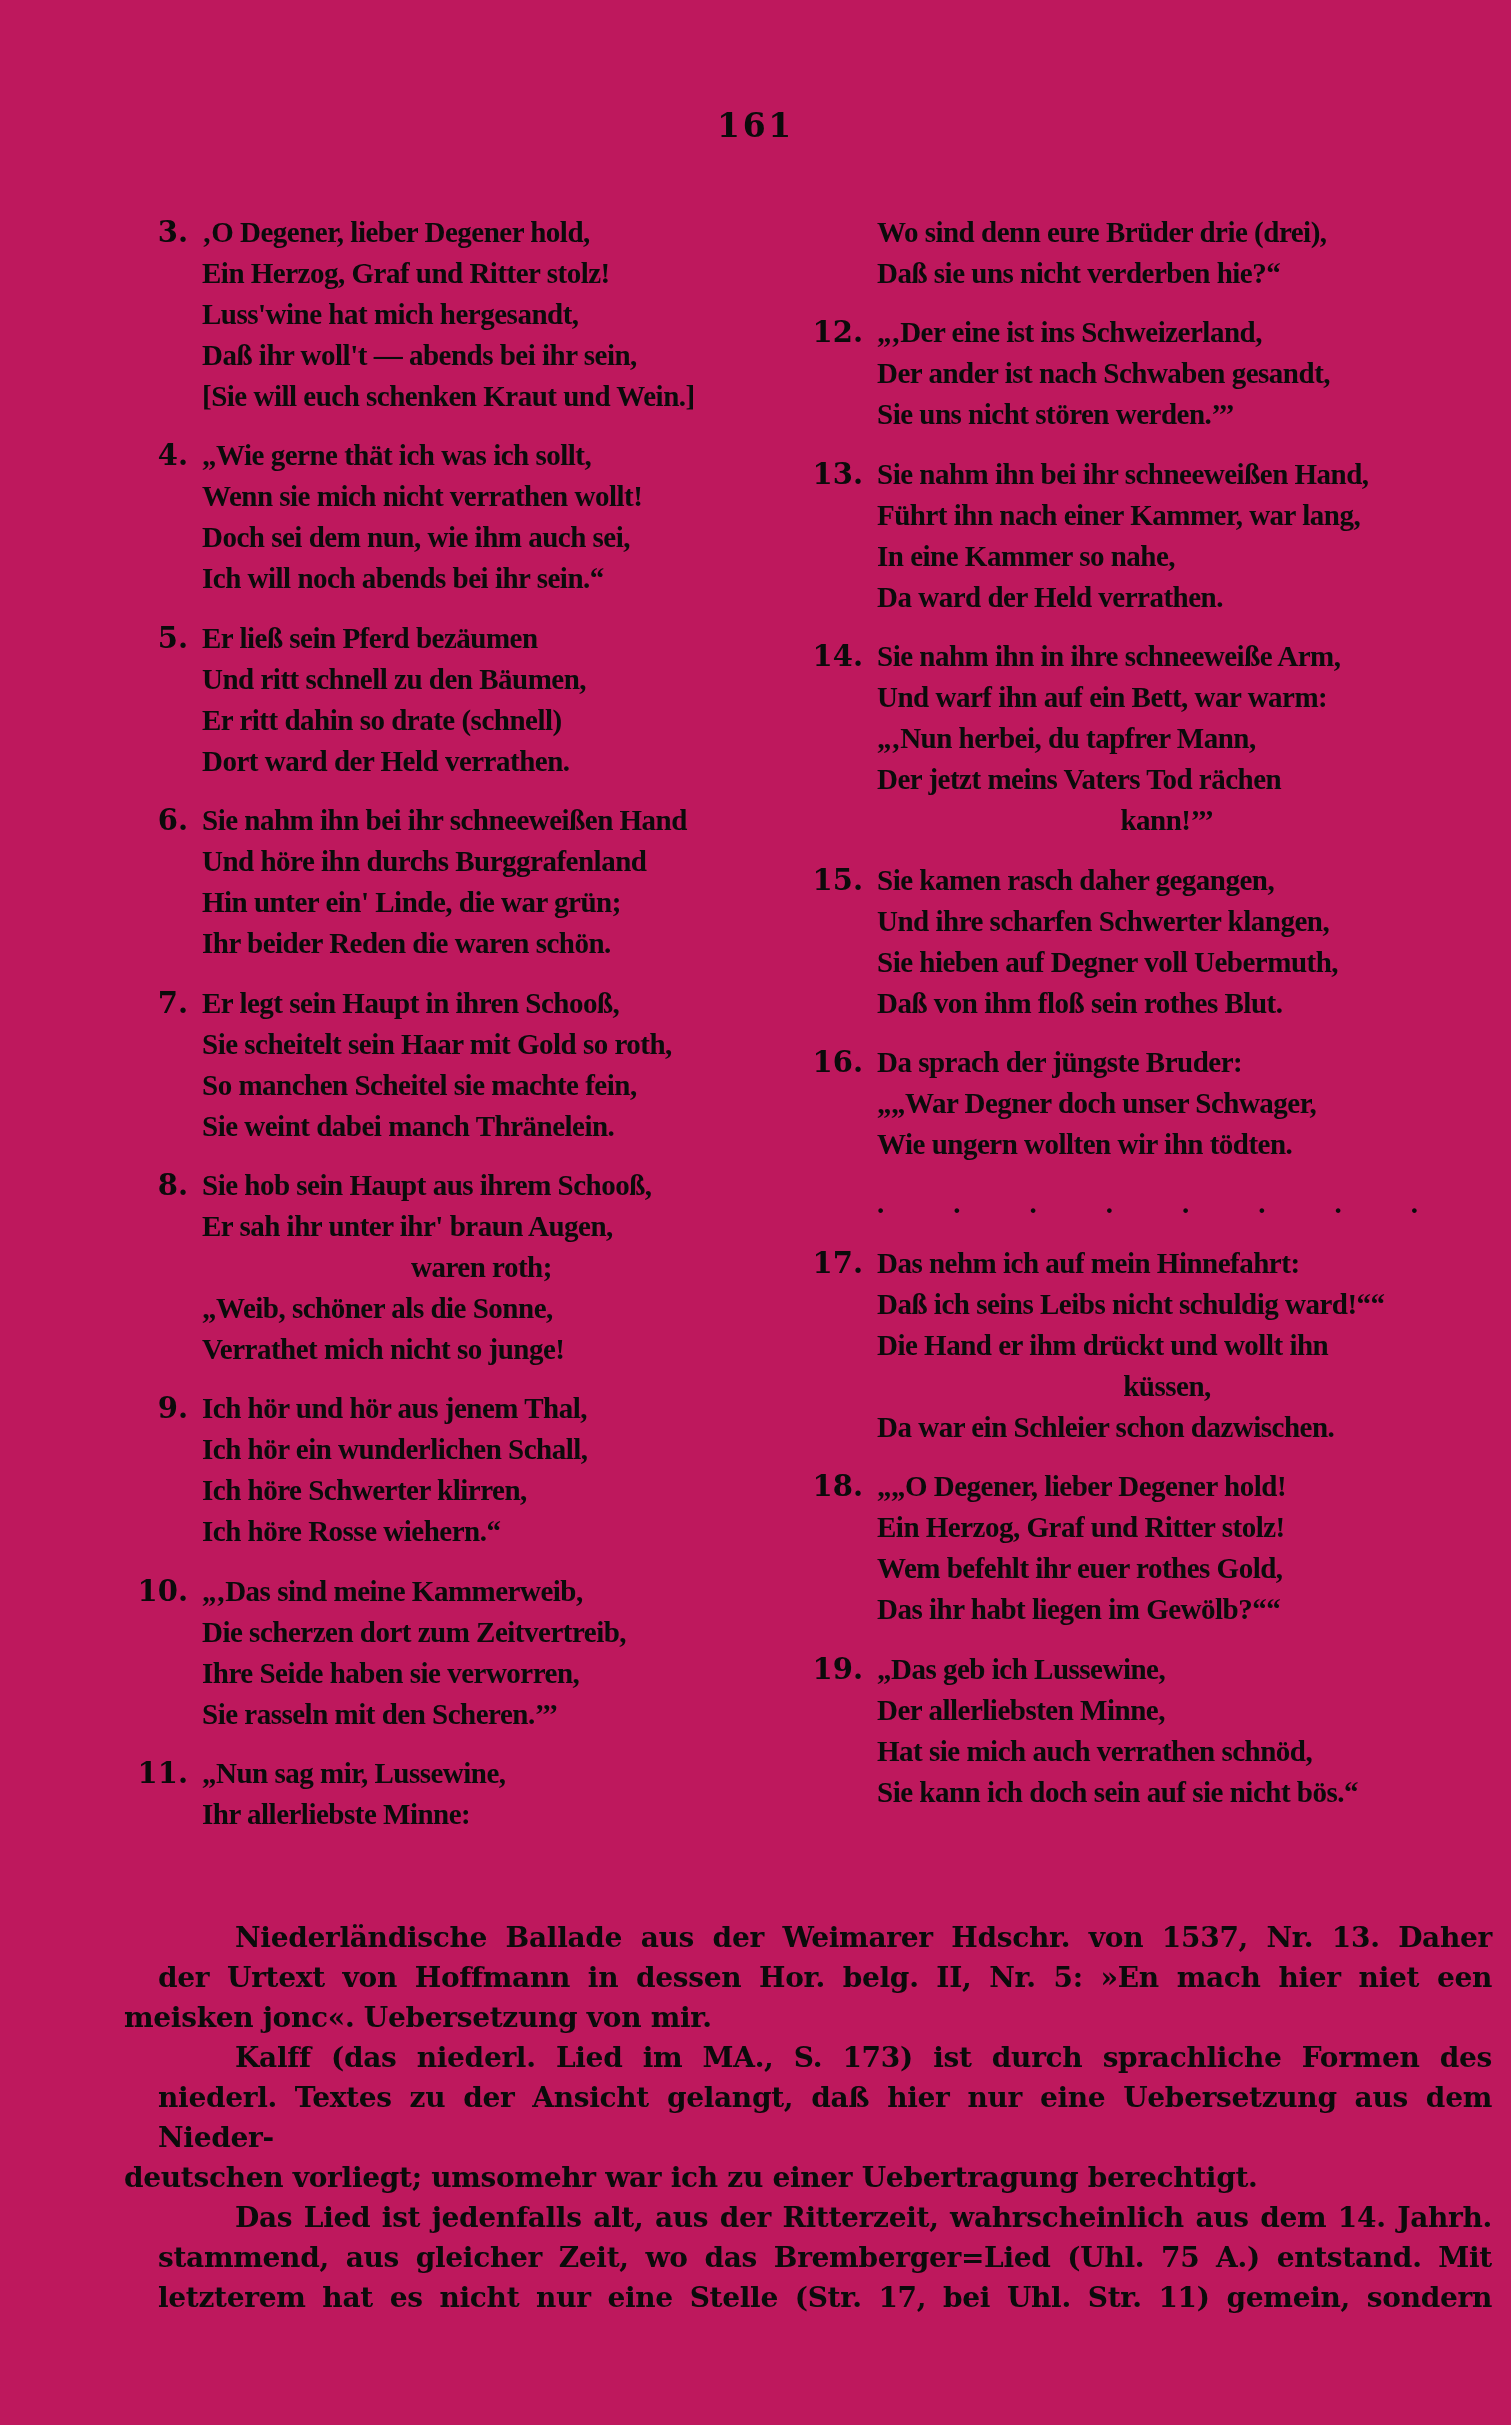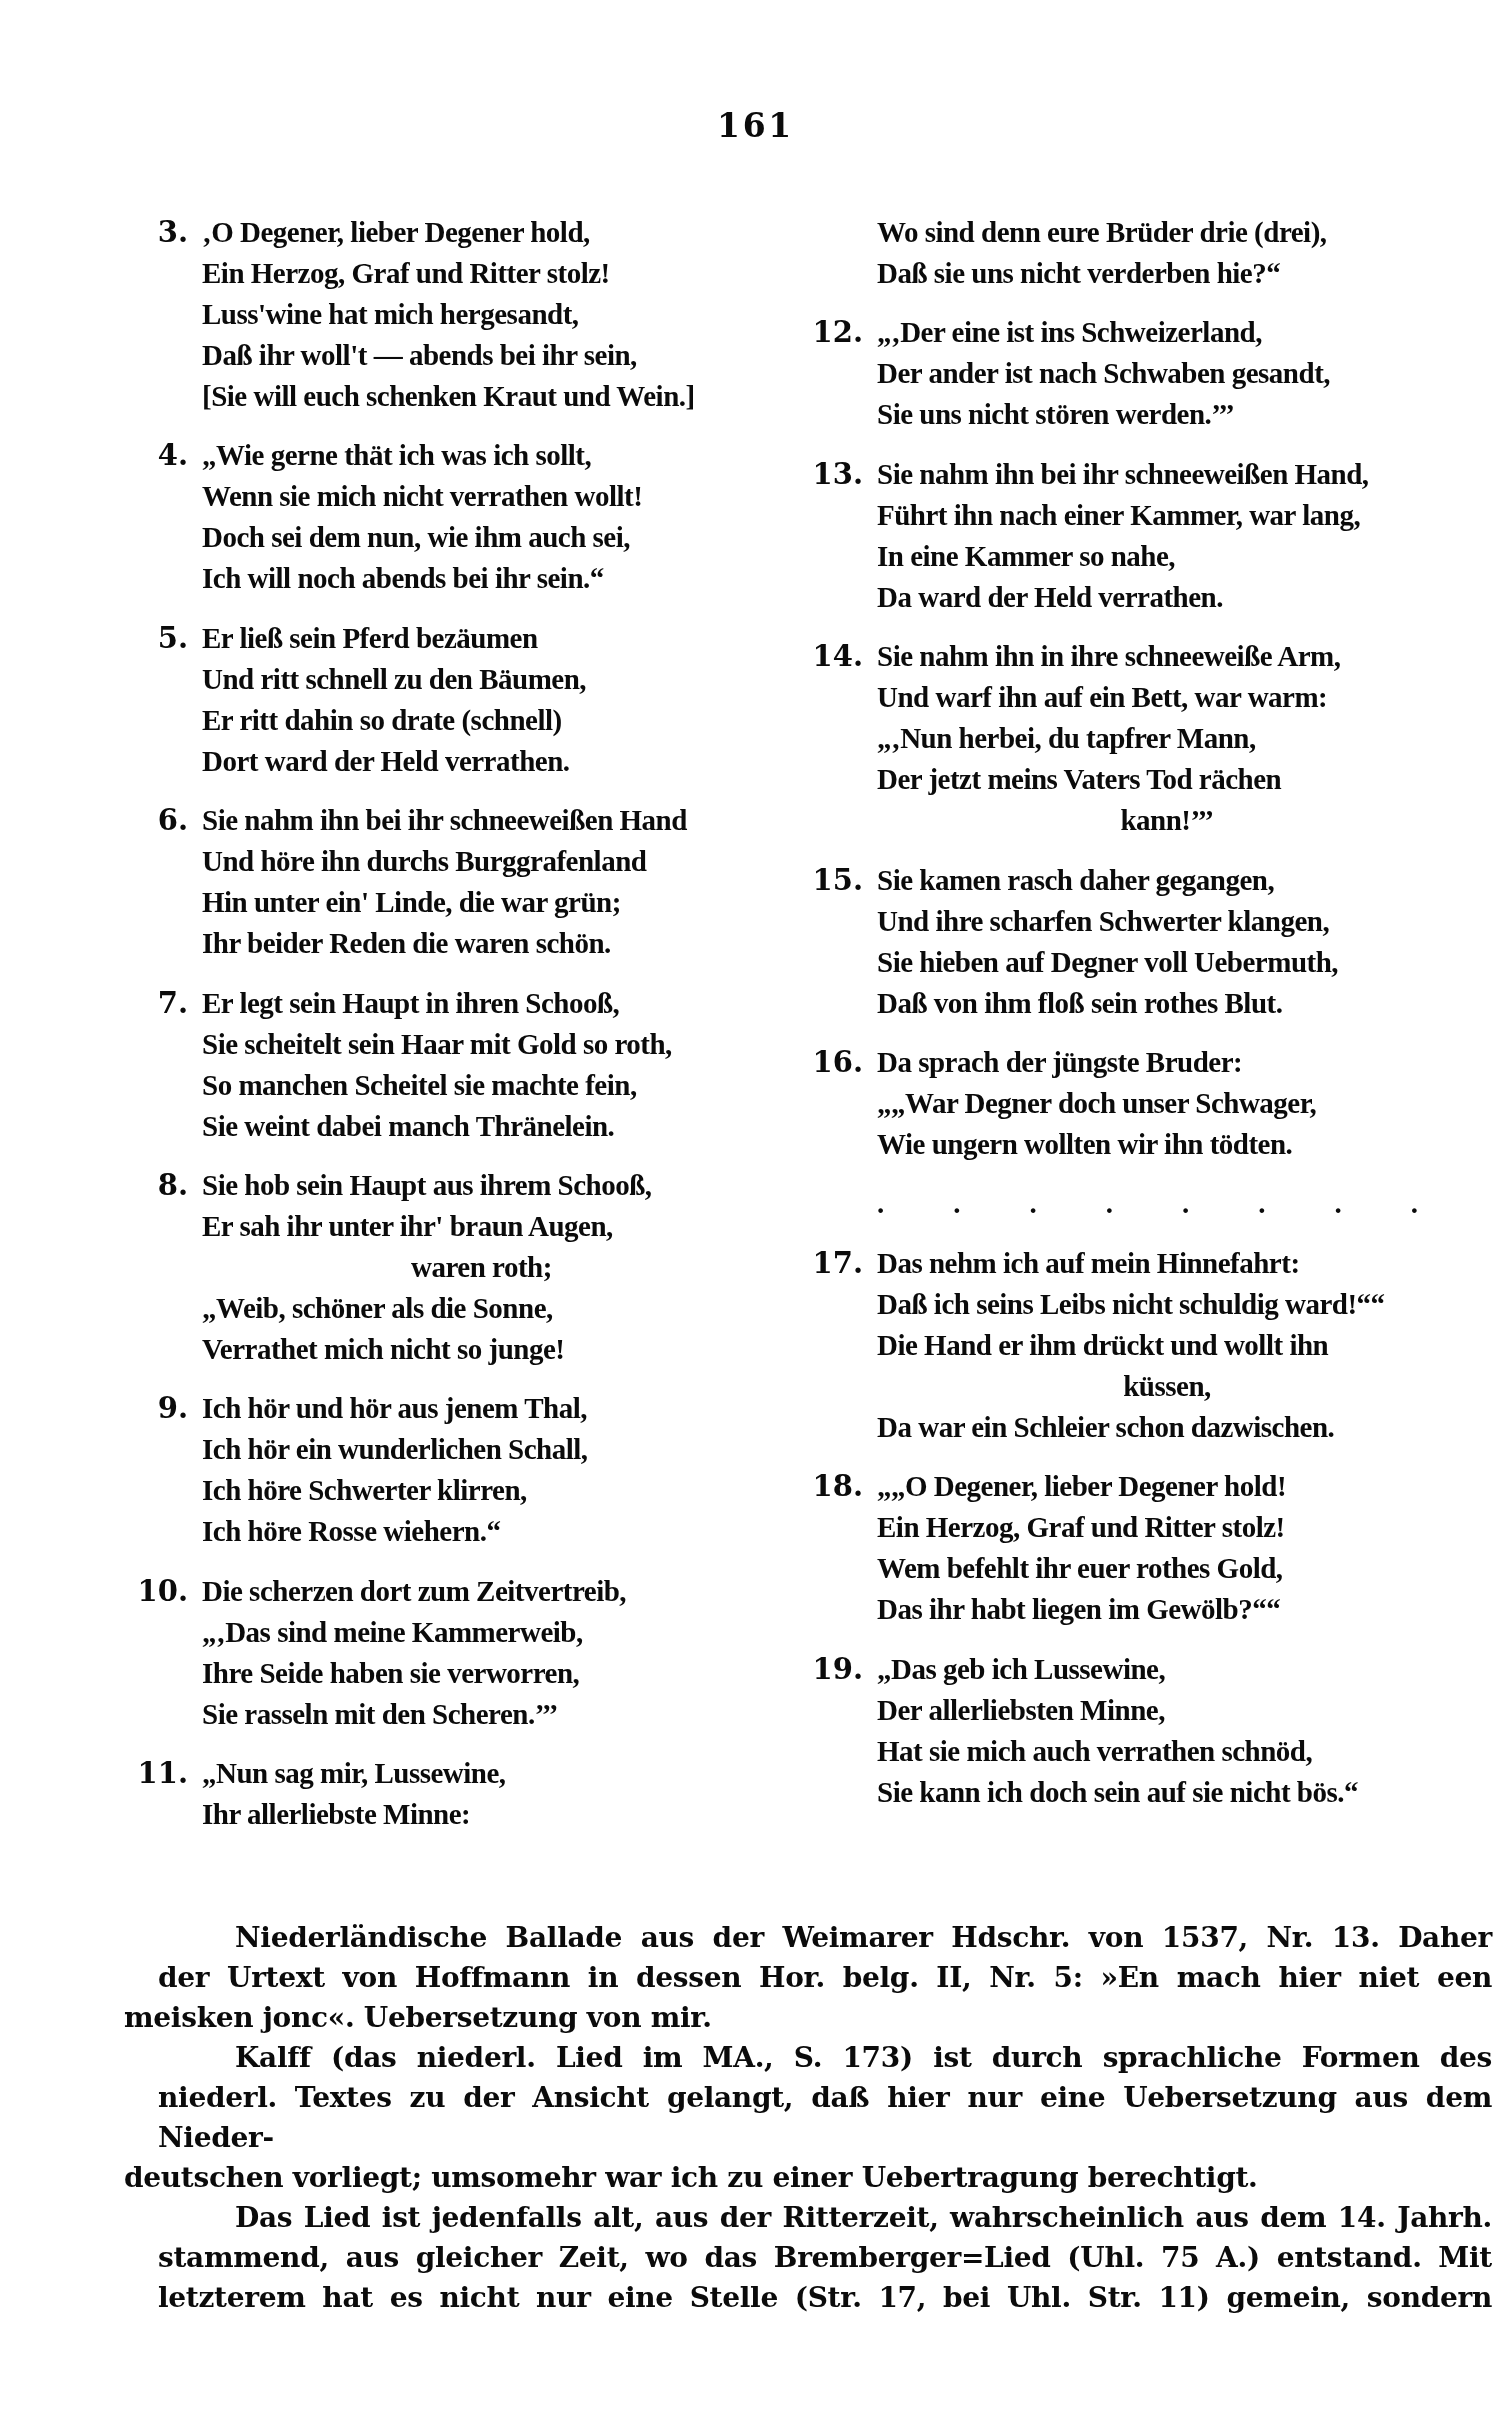--- a/index.html
+++ b/index.html
@@ -1,19 +1,19 @@
 <!DOCTYPE html>
 <html style="font-size:8.6px"><head>
 <meta charset="utf-8">
 <style>
   html,body{margin:0;padding:0;background:#e8e8e4;}
   .page{
     position:relative;
     width:1511px;height:2426px;
-    background:#ffffff;
+    background:#be185d;
     color:#0b0b0b;
     font-family:"DejaVu Serif", serif;
     font-weight:700;
     overflow:hidden;
   }
   .pagenum{
     position:absolute;top:106px;left:0;width:1511px;
     text-align:center;font-size:33px;letter-spacing:2.7px;
   }
   .columns{
@@ -113,22 +113,22 @@
           <div class="lines">
             <div class="line">Ich hör und hör aus jenem Thal,</div>
             <div class="line">Ich hör ein wunderlichen Schall,</div>
             <div class="line">Ich höre Schwerter klirren,</div>
             <div class="line">Ich höre Rosse wiehern.“</div>
           </div>
         </div>
         <div class="stanza">
           <div class="num">10.</div>
           <div class="lines">
+            <div class="line">„‚Das sind meine Kammerweib,</div>
             <div class="line">Die scherzen dort zum Zeitvertreib,</div>
-            <div class="line">„‚Das sind meine Kammerweib,</div>
             <div class="line">Ihre Seide haben sie verworren,</div>
             <div class="line">Sie rasseln mit den Scheren.’’’</div>
           </div>
         </div>
         <div class="stanza">
           <div class="num">11.</div>
           <div class="lines">
             <div class="line">„Nun sag mir, Lussewine,</div>
             <div class="line">Ihr allerliebste Minne:</div>
           </div>

